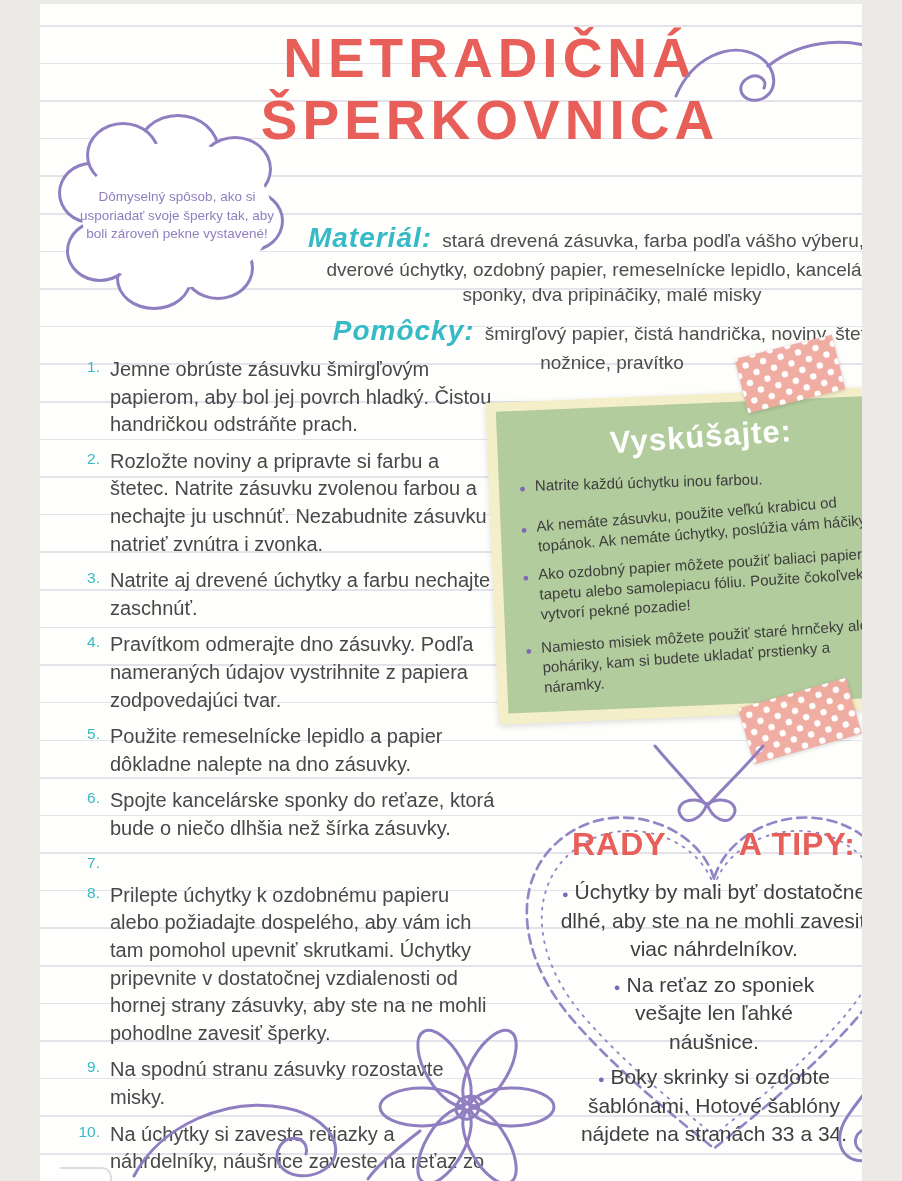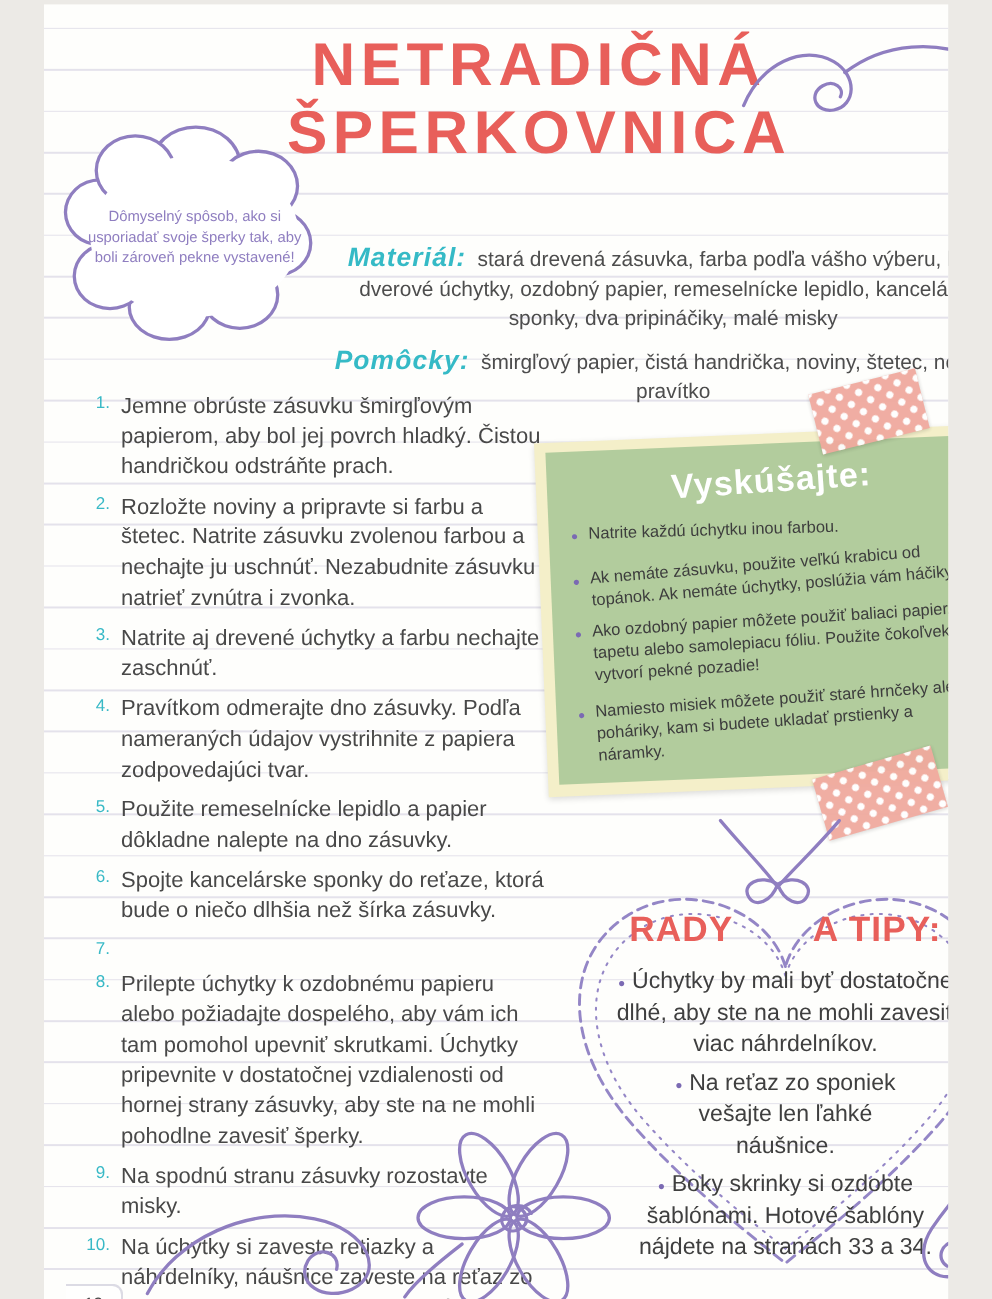--- a/index.html
+++ b/index.html
@@ -34,21 +34,21 @@
     background:#fff; border-radius:50%; }
   .cloud .text { position:absolute; left:14px; top:32px; width:198px; height:140px;
     display:flex; align-items:center; justify-content:center; text-align:center;
     color:#8f7ec0; font-size:13.5px; line-height:1.38; z-index:2; }
 
   
   .materials { position:absolute; left:256px; top:196px; width:632px; text-align:center;
     font-size:19px; line-height:1.34; color:#4d4d4d; }
   .tools { position:absolute; left:256px; top:289px; width:632px; text-align:center;
     font-size:19px; line-height:1.34; color:#4d4d4d; }
-  .label-script { color:#35bac6; font-weight:700; font-style:italic; font-size:24px;
+  .label-script { color:#35bac6; font-weight:700; font-style:italic; font-size:28px;
     letter-spacing:1px; margin-right:5px; }
 
   
   .steps { position:absolute; left:26px; top:352px; width:430px; }
   .step { display:flex; margin-bottom:9px; }
   .step .num { flex:0 0 34px; text-align:right; margin-right:10px; color:#38b9c6; font-size:15.5px; line-height:1.38; }
   .step .txt { flex:1; font-size:20px; line-height:1.38; color:#484848; }
 
   
   .note { position:absolute; left:452px; top:390px; width:428px; transform:rotate(-2.4deg);

